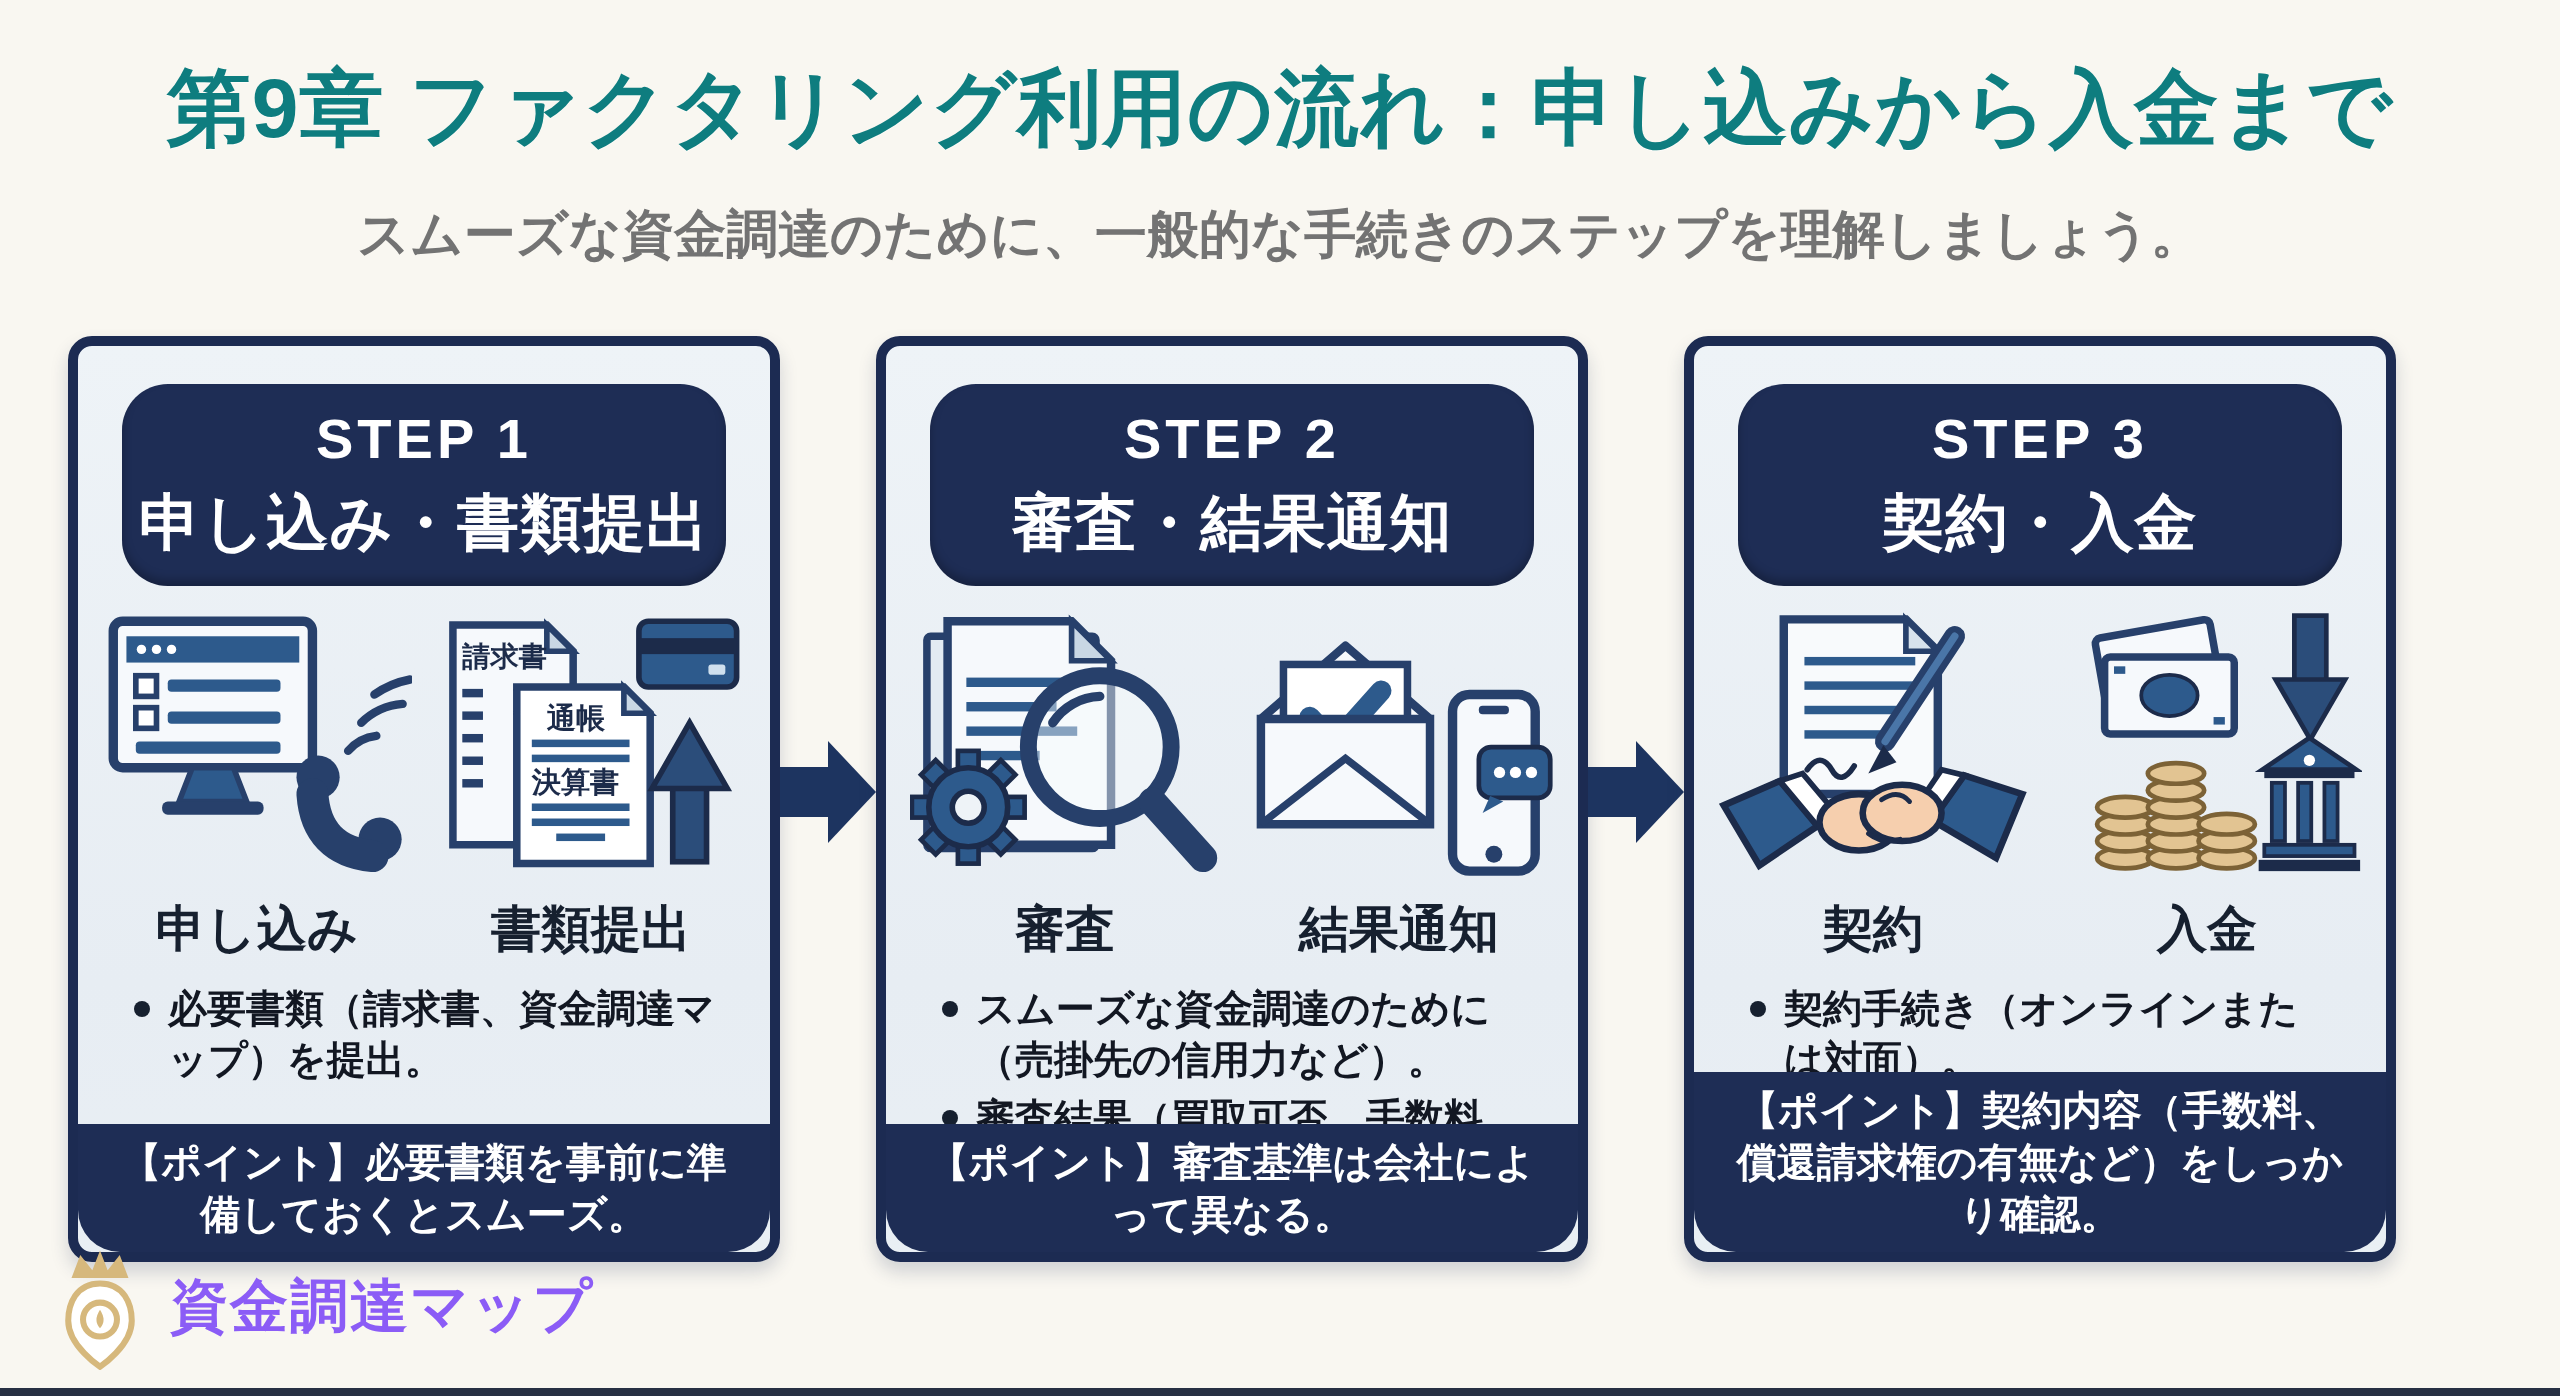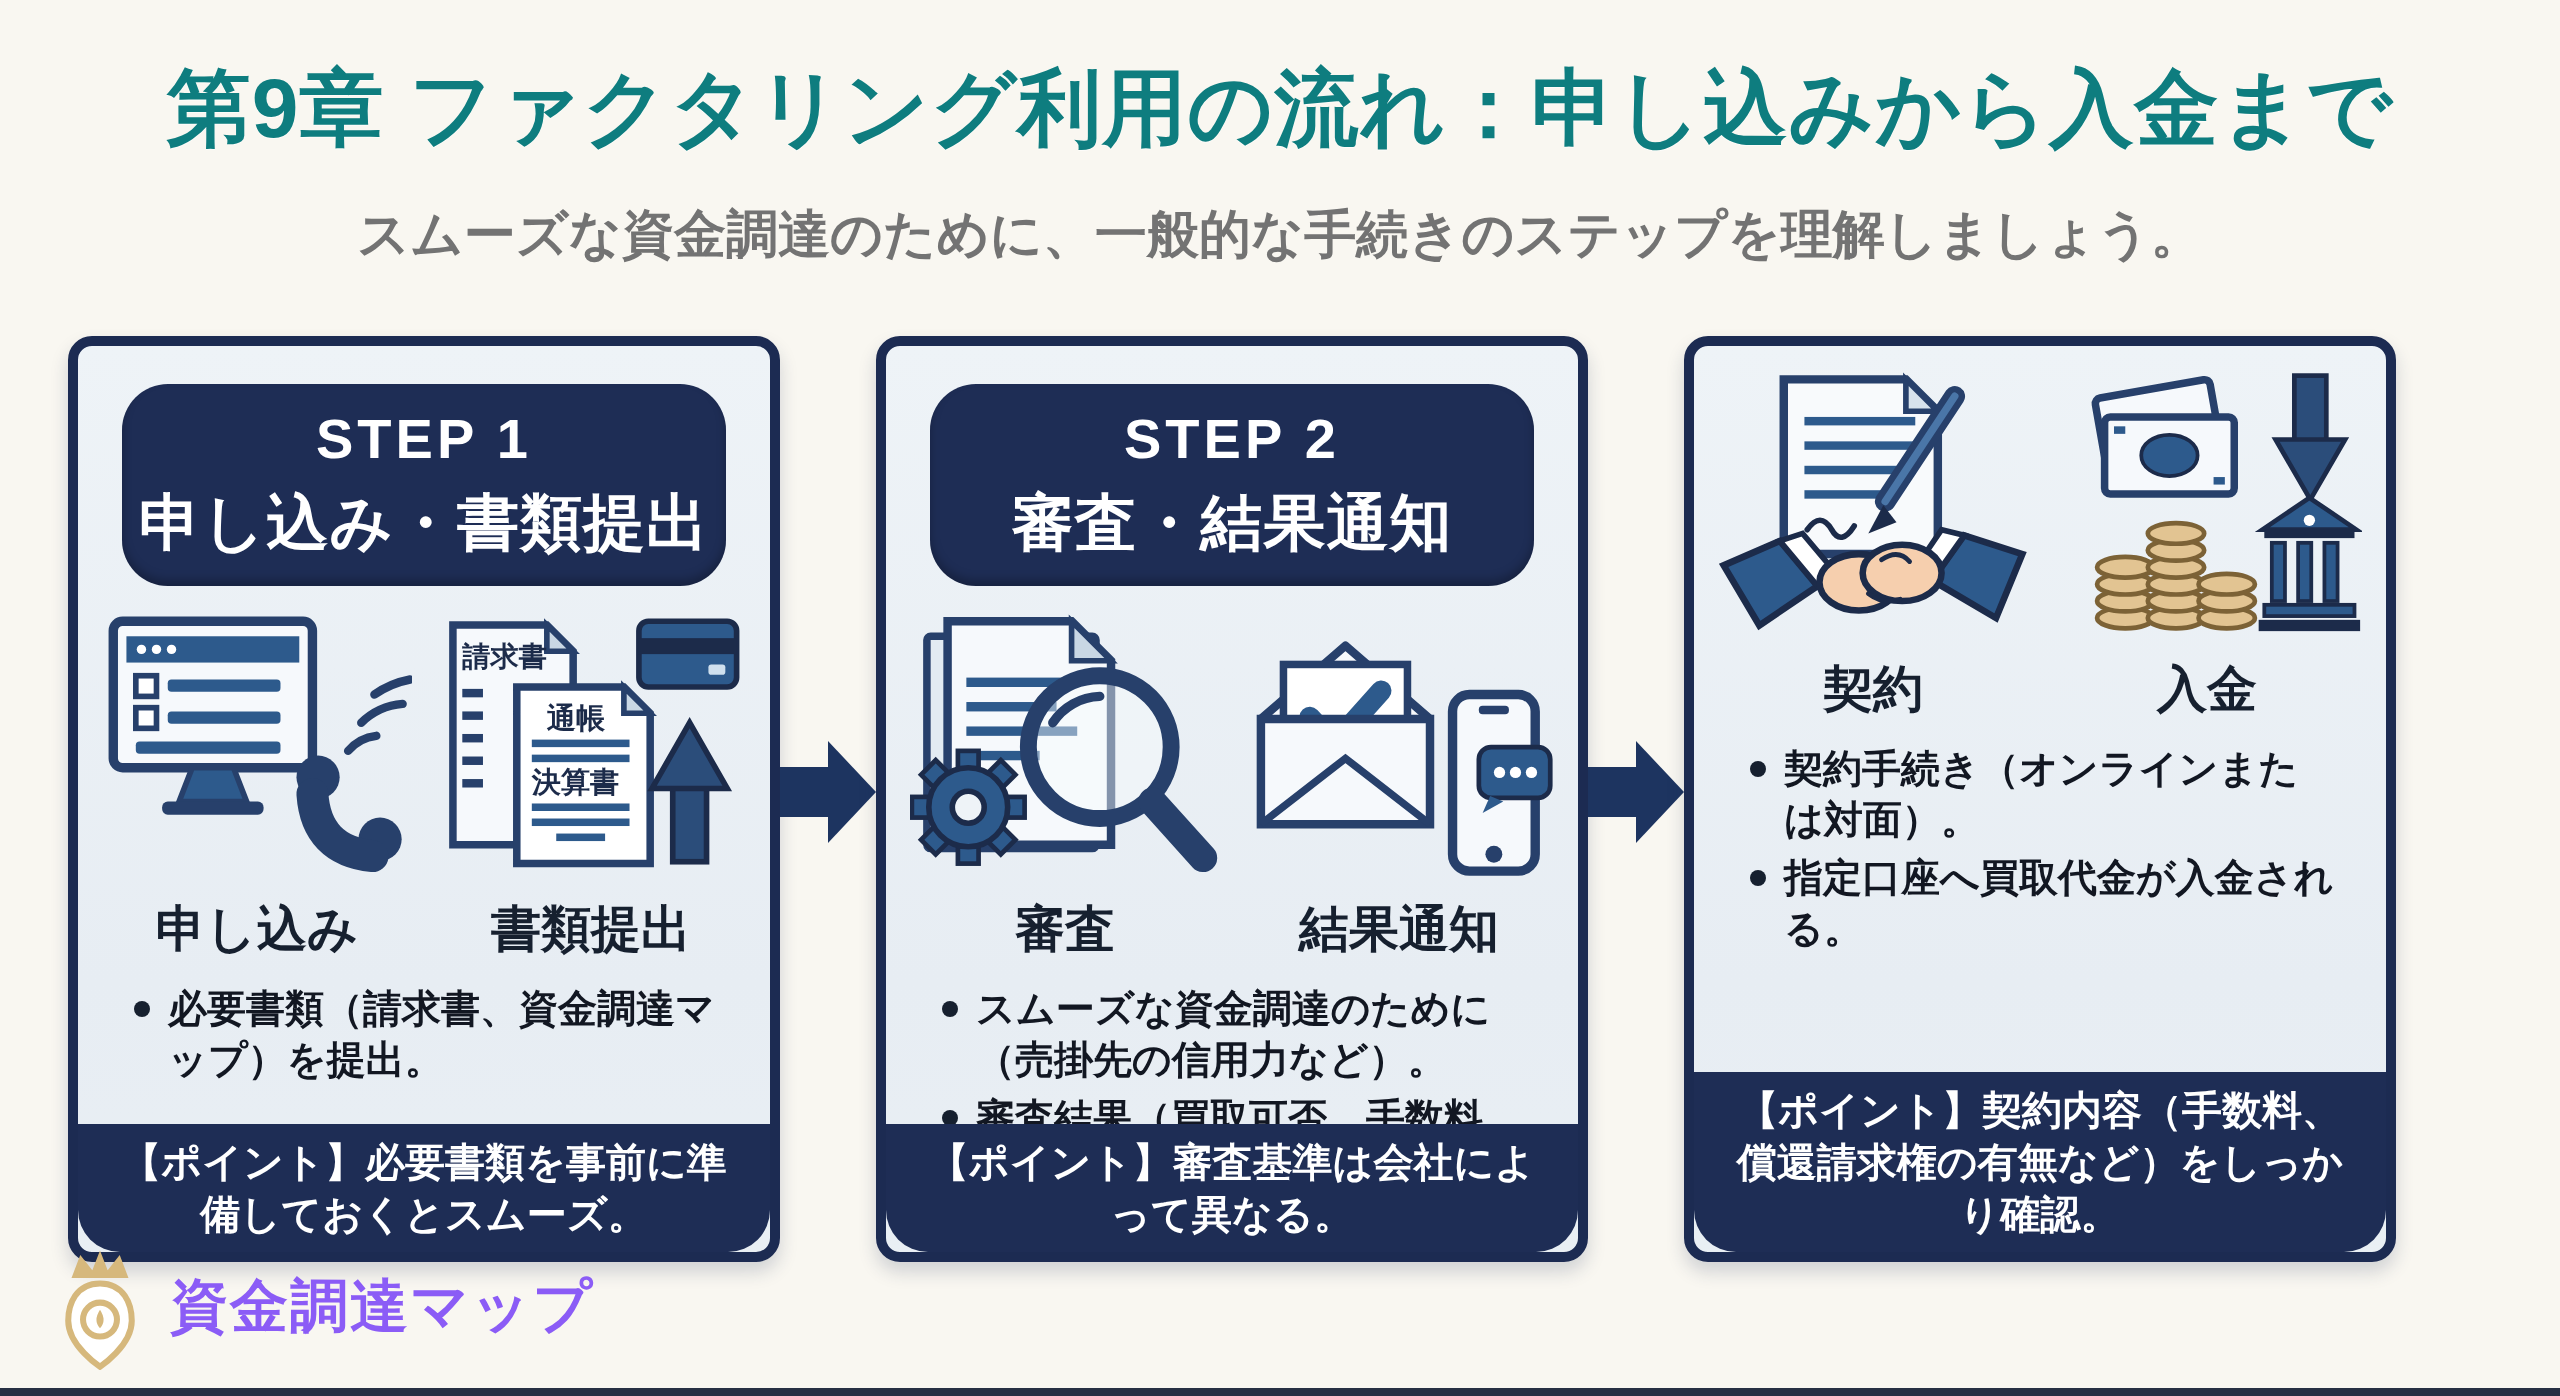--- a/index.html
+++ b/index.html
@@ -325,20 +325,24 @@
       </div>
       <div class="point-band">【ポイント】審査基準は会社によって異なる。</div>
     </section>
 
     <div class="flow-arrow">
       <div class="arrow-shaft"></div>
       <div class="arrow-head"></div>
     </div>
 
     <section class="card">
+      <div class="pill">
+        <div class="step-label">STEP 3</div>
+        <div class="step-title">契約・入金</div>
+      </div>
       <div class="icons-row">
         <figure class="icon-group">
           <svg width="310" height="282" viewBox="0 0 330 300">
             <path d="M70 12 h130 l34 34 v152 h-164 z" fill="#f8fafc" stroke="#27406b" stroke-width="9"></path>
             <path d="M200 12 v34 h34 z" fill="#d7e2ec" stroke="#27406b" stroke-width="6"></path>
             <rect x="92" y="52" width="118" height="9" fill="#2d5a8c"></rect>
             <rect x="92" y="78" width="118" height="9" fill="#2d5a8c"></rect>
             <rect x="92" y="104" width="118" height="9" fill="#2d5a8c"></rect>
             <rect x="92" y="130" width="92" height="9" fill="#2d5a8c"></rect>
             <path d="M95 172 q14 -20 26 0 q10 18 24 -4" stroke="#1c2b4a" stroke-width="6" fill="none" stroke-linecap="round"></path>

